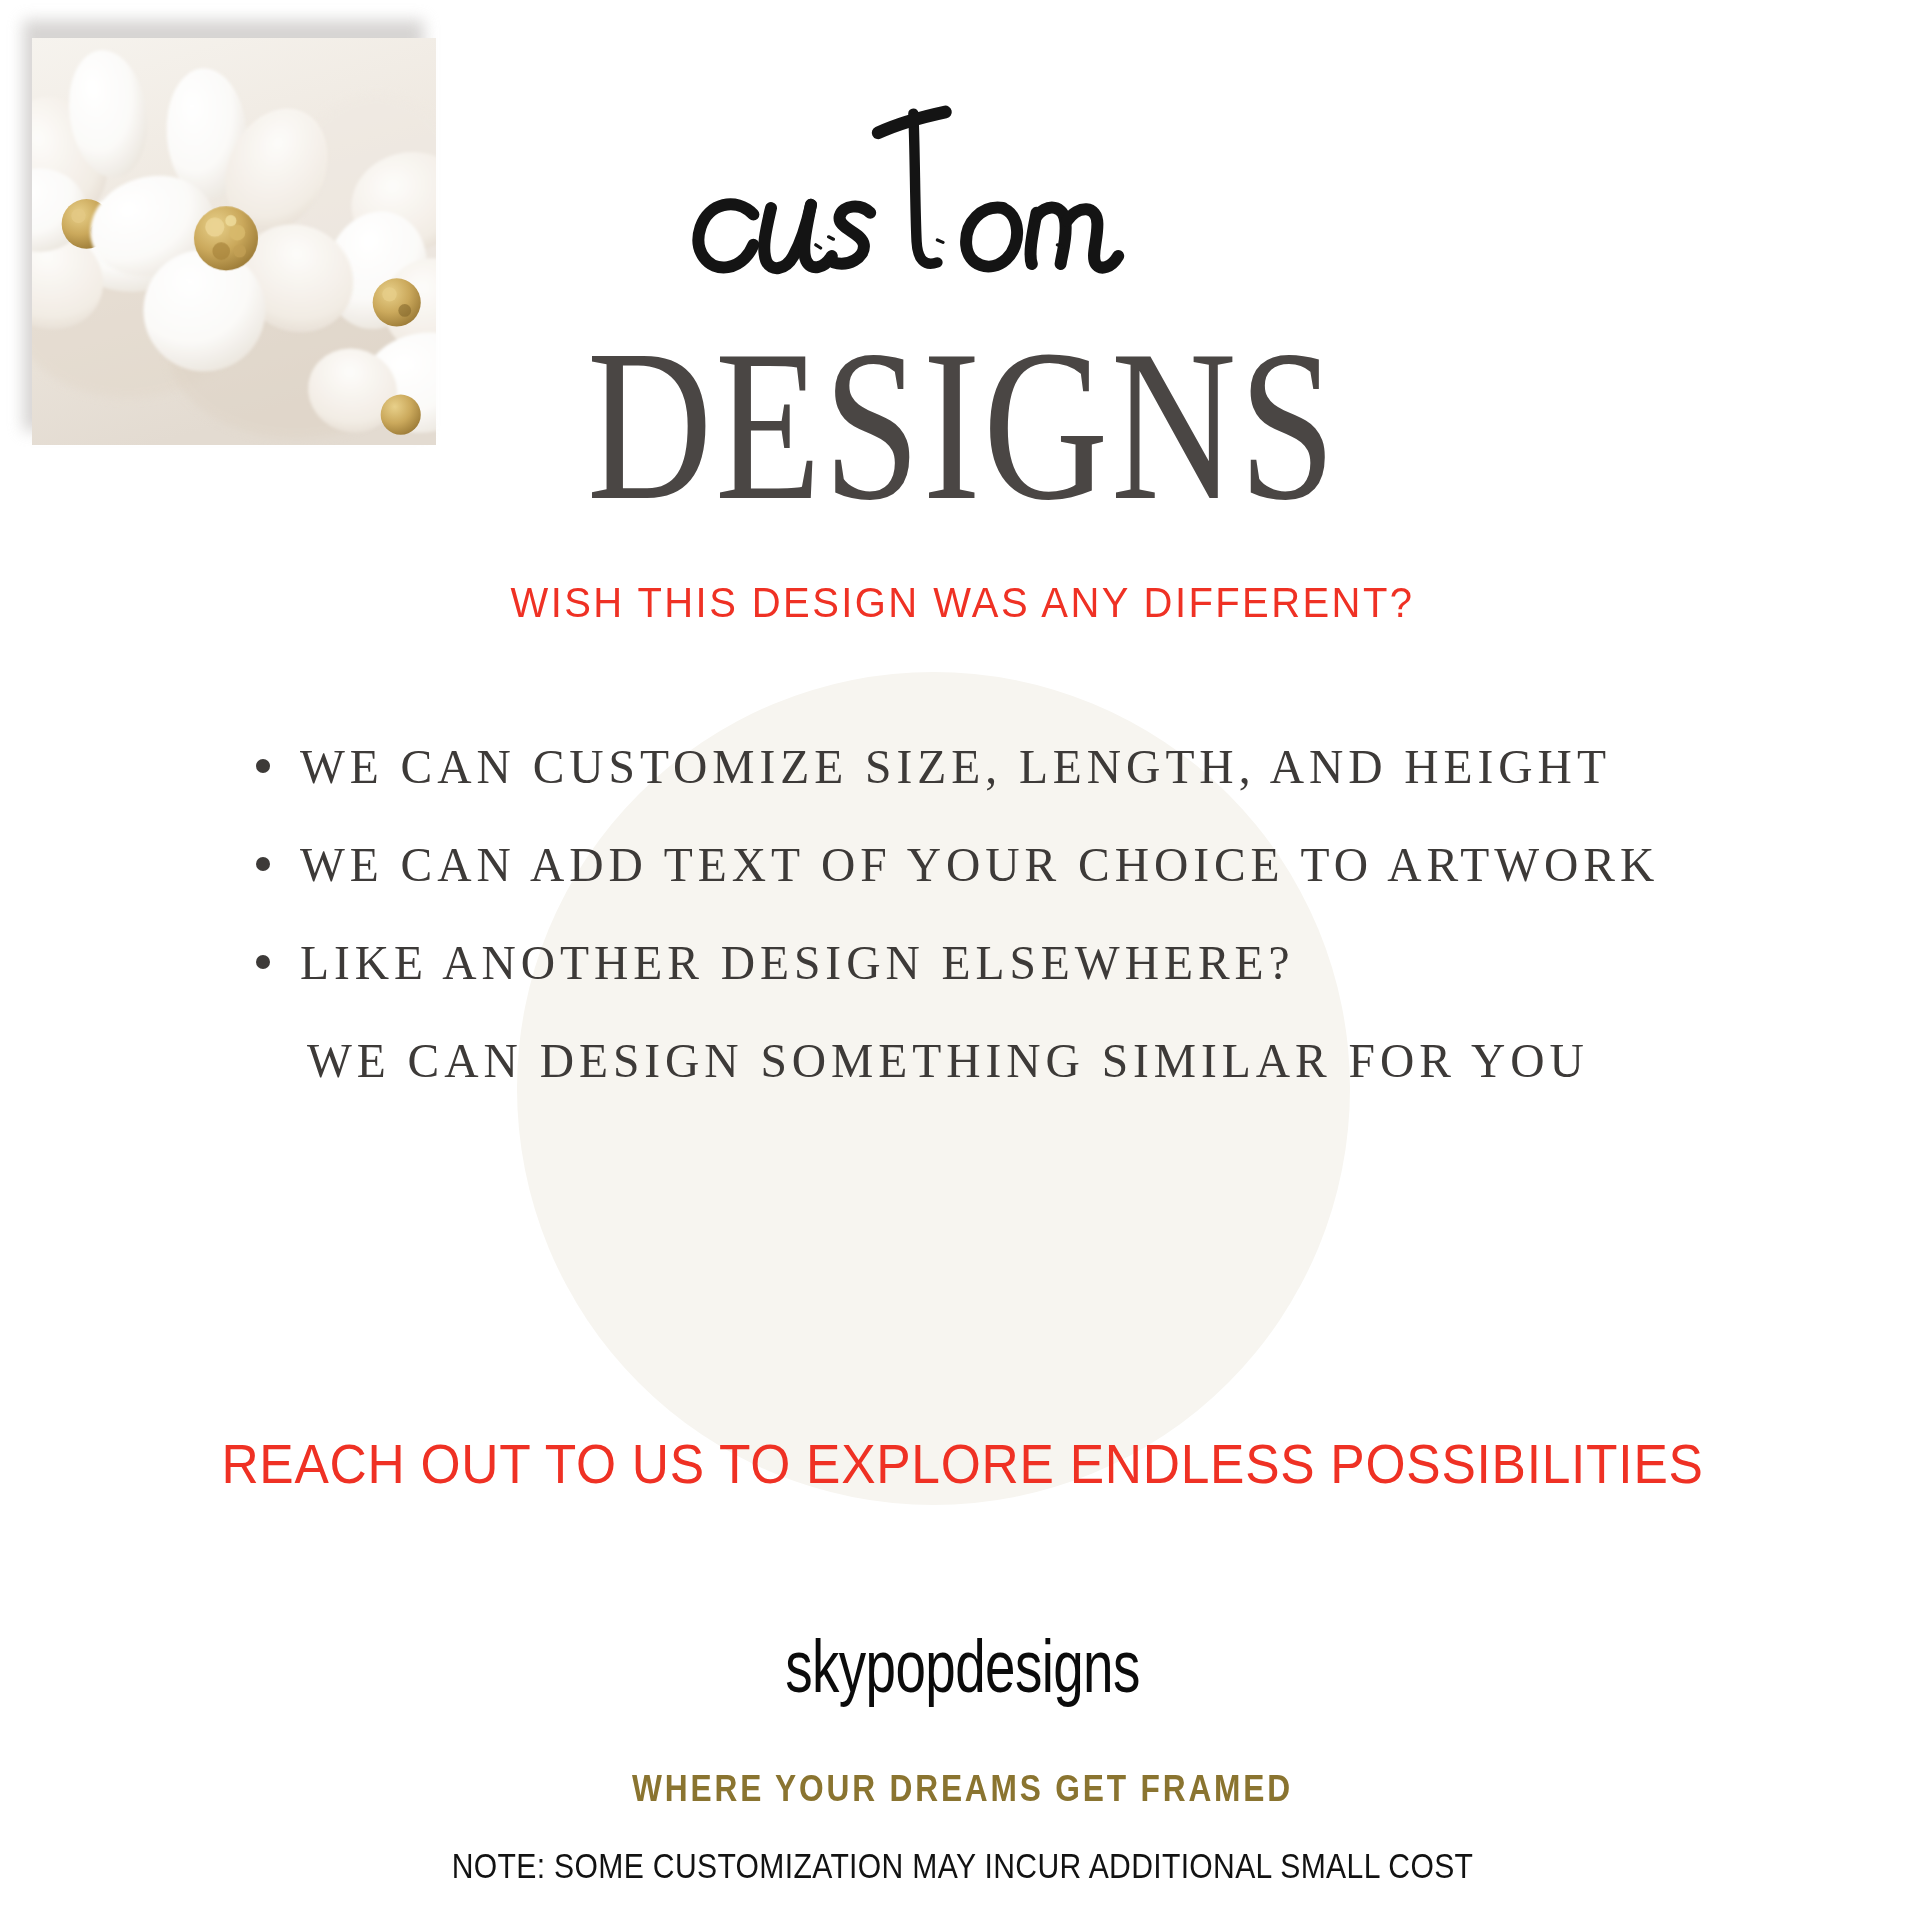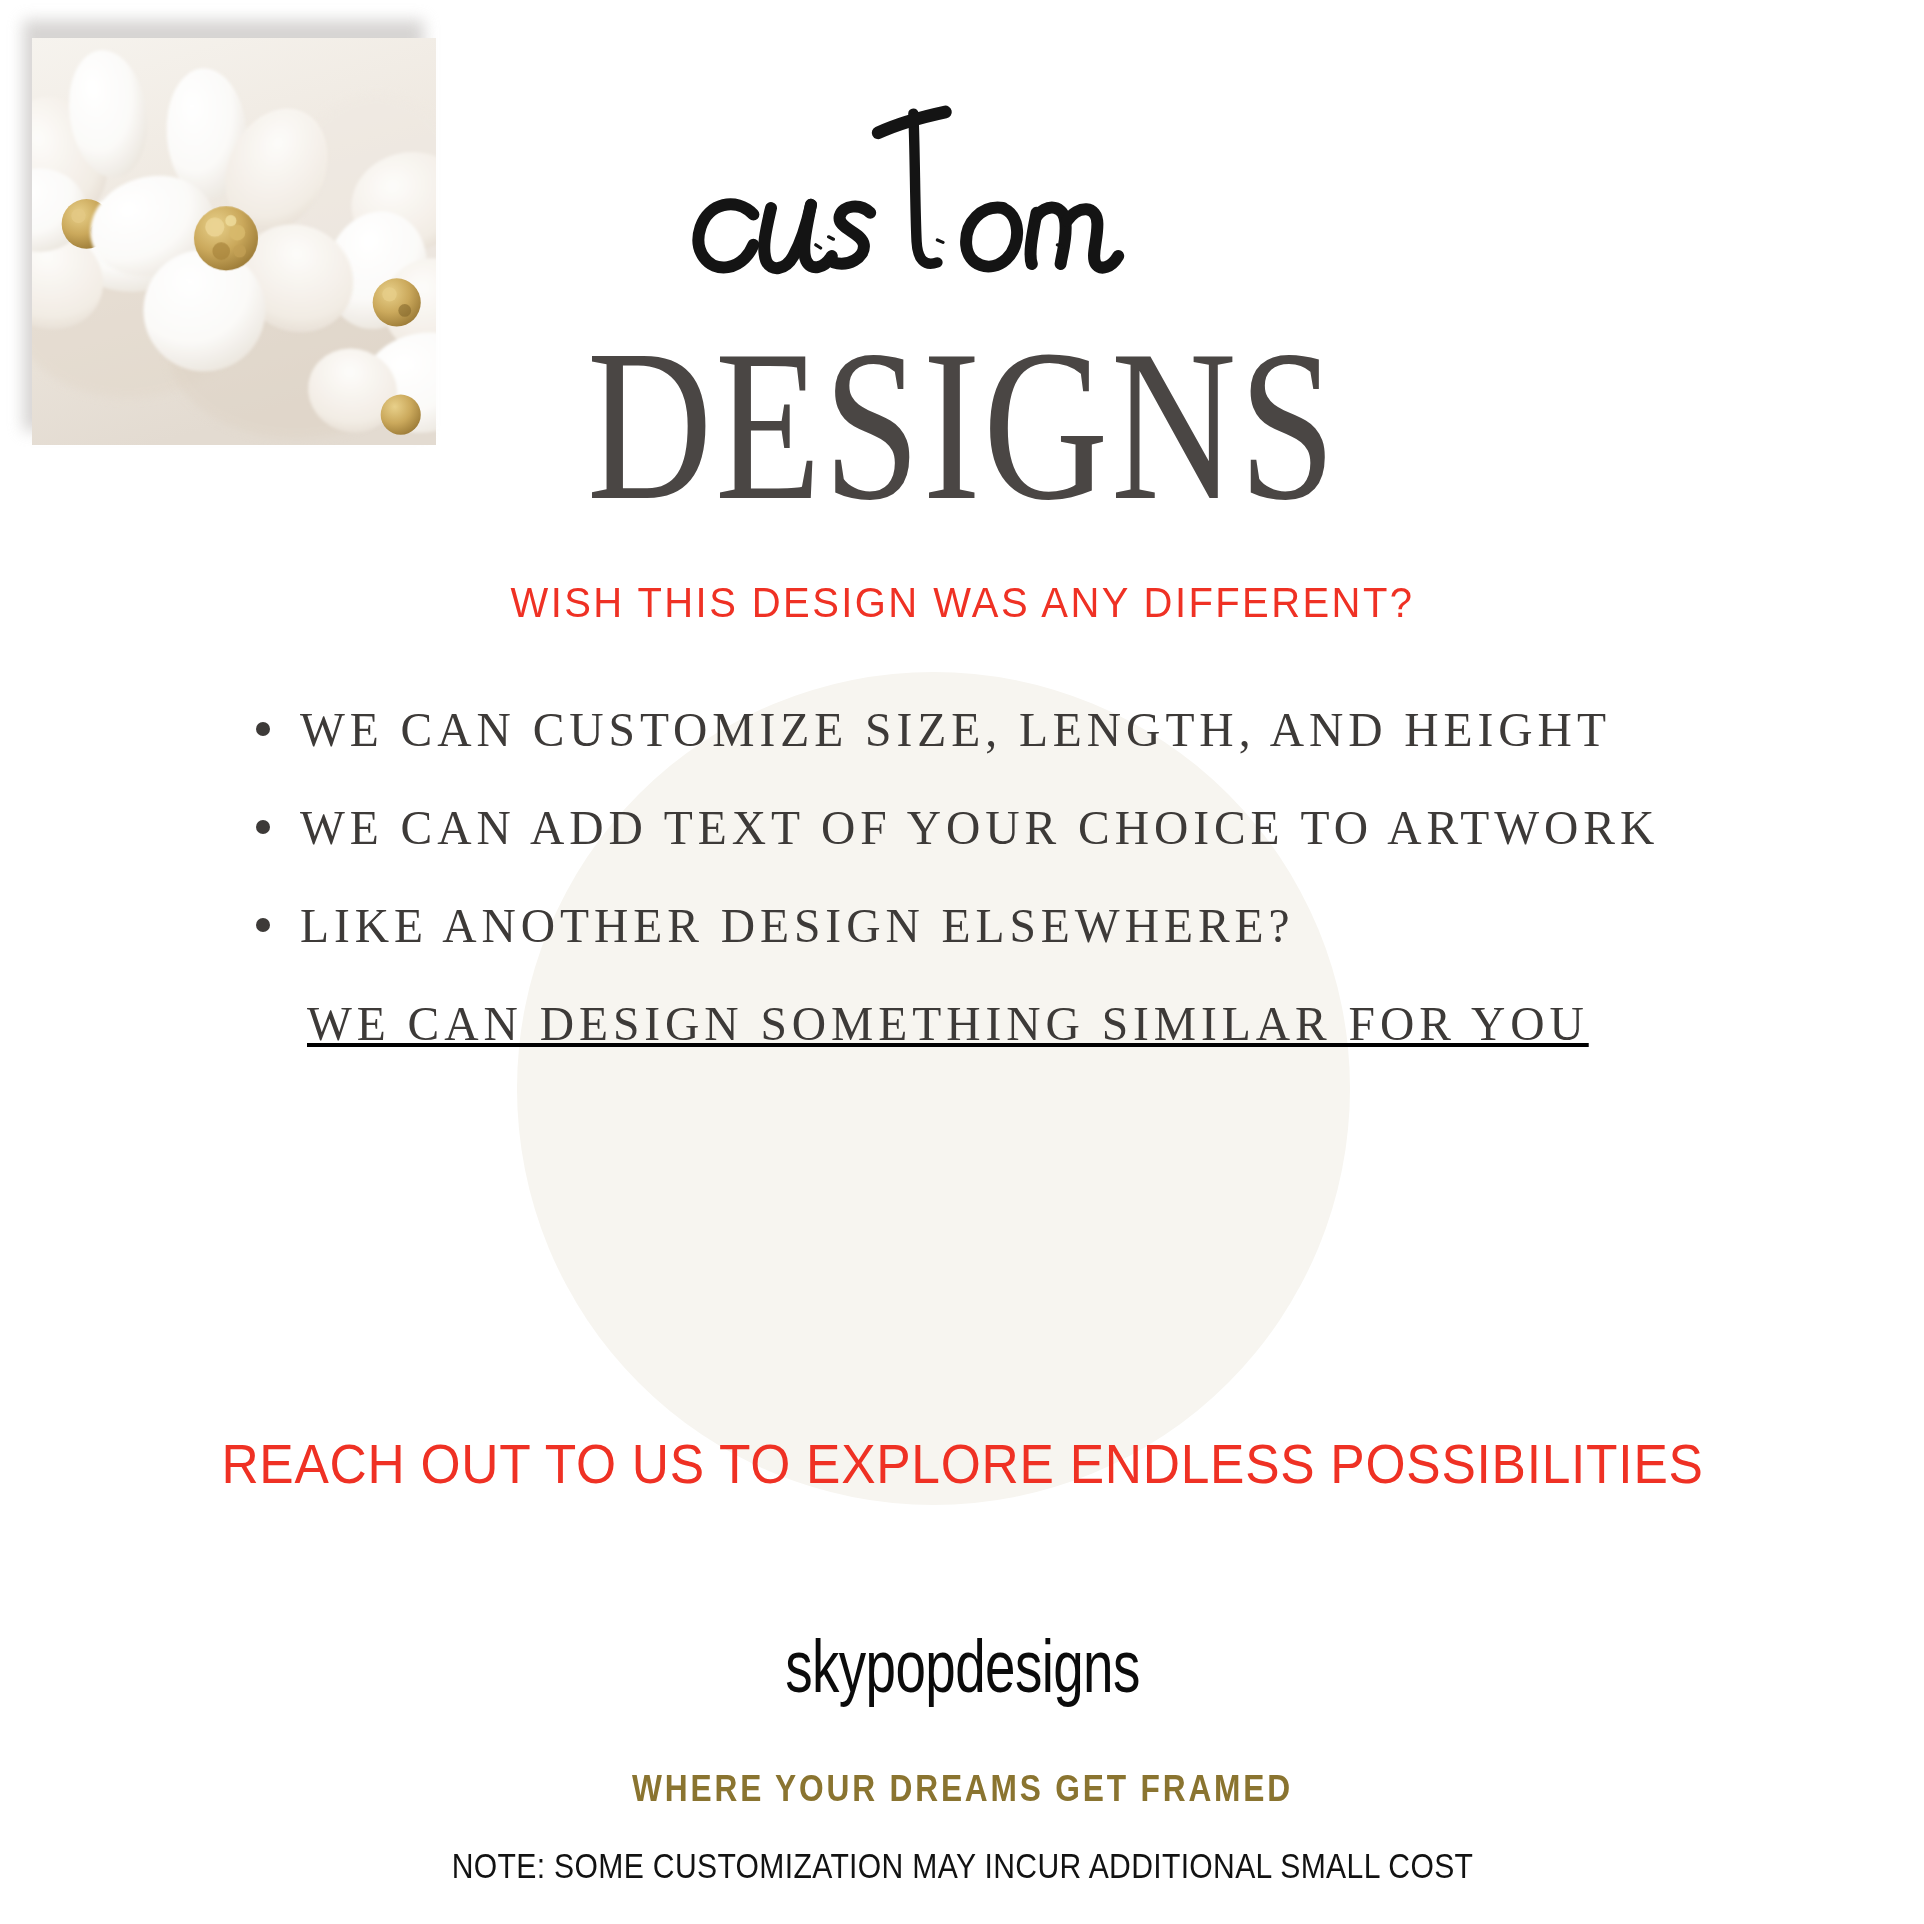--- a/index.html
+++ b/index.html
@@ -106,21 +106,21 @@
     letter-spacing: 2.6px;
     transform: scaleX(.93);
     white-space: nowrap;
   }
 
   
   .features {
     position: absolute;
     left: 0;
     right: 0;
-    top: 703px;
+    top: 740px;
     z-index: 2;
     margin: 0;
     padding: 0;
     list-style: none;
   }
   .feature-row {
     display: flex;
     align-items: baseline;
     justify-content: center;
     height: 98px;
@@ -145,21 +145,21 @@
   .feature-text {
     font-family: "Liberation Serif", serif;
     font-size: 49px;
     line-height: 53px;
     color: #3d3a38;
     letter-spacing: 5.1px;
     white-space: nowrap;
     transform: scaleX(.97);
     transform-origin: left center;
   }
-  .feature-cont .feature-inner { padding-left: 210px; text-decoration: underline; }
+  .feature-cont .feature-inner { padding-left: 210px; }
   .feature-cont .bullet-dot { visibility: hidden; width: 0; margin-right: 0; }
 
   
   .cta {
     position: absolute;
     left: 0;
     right: 0;
     top: 1433px;
     text-align: center;
     z-index: 2;

